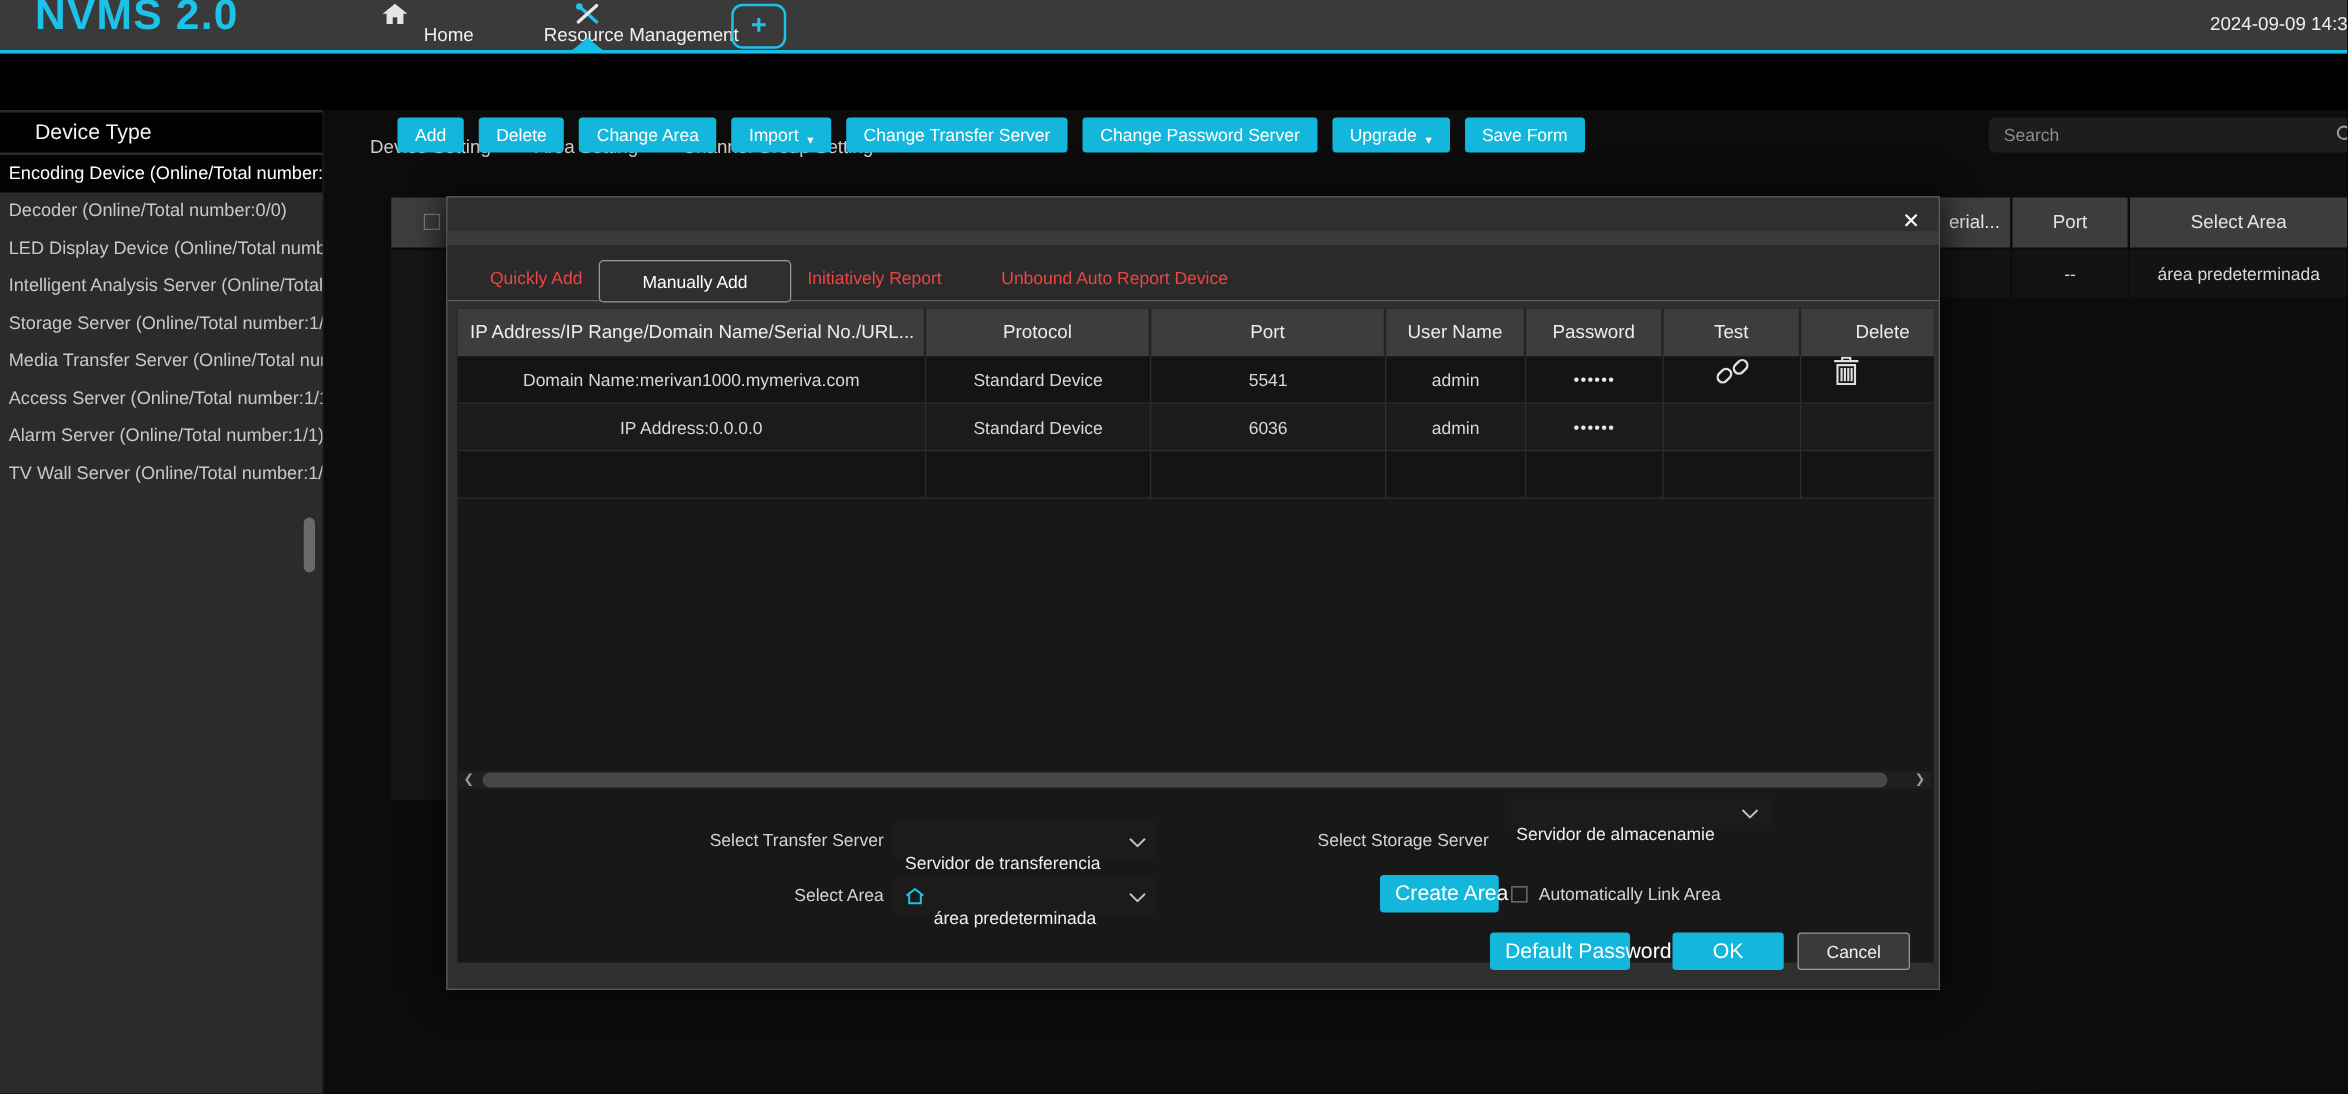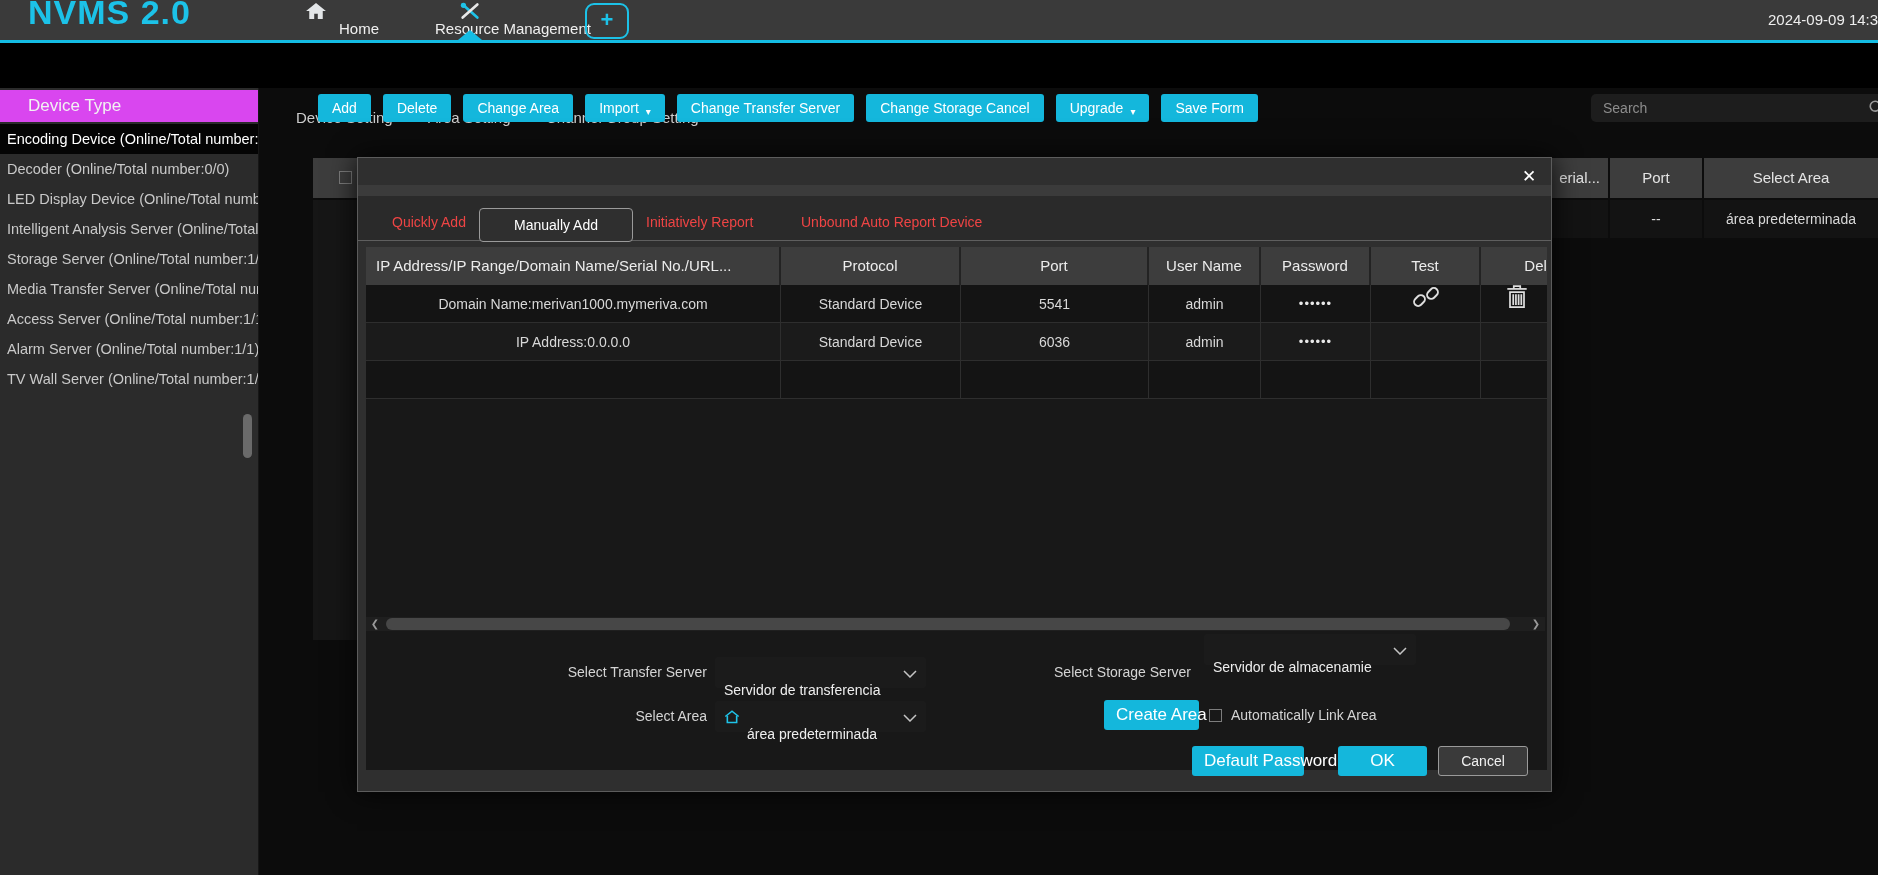--- a/index.html
+++ b/index.html
@@ -18,21 +18,21 @@
   .navpointer{left:458px;top:30px;width:0;height:0;border-left:12px solid transparent;
               border-right:12px solid transparent;border-bottom:10px solid #14bde4;}
   .timestamp{left:1768px;top:11px;font-size:15px;color:#eee;white-space:nowrap;}
   
   .tabrow{left:0;top:43px;width:1878px;height:45px;background:#000;}
   .ptab{top:66px;font-size:15px;color:#ccc;white-space:nowrap;}
   .ptab-active{left:16px;top:57px;width:205px;height:30px;border:1px solid #8a8a8a;border-bottom:none;
                border-radius:5px 5px 0 0;background:#000;color:#fff;font-size:15px;line-height:30px;text-align:center;white-space:nowrap;}
   
   .sidebar{left:0;top:88px;width:258px;height:787px;background:#2b2b2b;border-right:1px solid #161616;}
-  .sb-title{left:0;top:2px;width:258px;height:32px;background:#d946ef;color:#f2f2f2;font-size:17px;
+  .sb-title{left:0;top:2px;width:258px;height:32px;background:#000000;color:#f2f2f2;font-size:17px;
             line-height:32px;padding-left:28px;box-sizing:border-box;}
   .sb-item{left:0;width:258px;height:30px;line-height:30px;font-size:14.5px;color:#c9c9c9;
            padding-left:7px;box-sizing:border-box;white-space:nowrap;overflow:hidden;}
   .sb-item.sel{background:#040404;color:#fff;}
   .sb-handle{left:243px;top:326px;width:9px;height:44px;background:#6a6a6a;border-radius:5px;}
   
   .toolbar{left:318px;top:94px;height:28px;display:flex;gap:12px;}
   .cbtn{background:#14b7dc;color:#fff;border:none;border-radius:3px;height:28px;font-size:14px;
         padding:0 14px;font-family:"Liberation Sans",sans-serif;white-space:nowrap;cursor:pointer;}
   .caret{font-size:10px;margin-left:7px;position:relative;top:2px;}
@@ -57,21 +57,21 @@
   .dtab{top:56px;font-size:14px;color:#ef4444;white-space:nowrap;}
   .dtab-active{left:121px;top:50px;width:152px;height:32px;border:1px solid #9a9a9a;border-radius:4px;
                color:#fff;font-size:14px;line-height:32px;text-align:center;background:#2f2f2f;}
   .dlg-table{left:8px;top:89px;width:1181px;height:523px;background:#181818;overflow:hidden;}
   .trow{display:flex;width:1245px;}
   .hc{height:38px;background:#3d3d3d;border-right:2px solid #232323;box-sizing:border-box;color:#ececec;
       font-size:15px;line-height:38px;text-align:center;white-space:nowrap;overflow:hidden;}
   .dc{height:38px;border-right:1px solid #2e2e2e;border-bottom:1px solid #2e2e2e;box-sizing:border-box;
       color:#d8d8d8;font-size:14px;line-height:38px;text-align:center;white-space:nowrap;overflow:hidden;
       display:flex;align-items:center;justify-content:center;}
-  .c1{width:415px;} .c2{width:180px;} .c3{width:188px;} .c4{width:112px;} .c5{width:110px;} .c6{width:110px;} .c7{width:130px;border-right:none;}
+  .c1{width:375px;} .c2{width:180px;} .c3{width:188px;} .c4{width:112px;} .c5{width:110px;} .c6{width:110px;} .c7{width:130px;border-right:none;}
   .row-a{background:#141414;} .row-b{background:#1b1b1b;}
   .dots{letter-spacing:1px;font-size:13px;color:#e8e8e8;}
   .hscroll{left:8px;top:459px;width:1179px;height:14px;background:#1f1f1f;}
   .hthumb{position:absolute;left:20px;top:1px;width:1124px;height:12px;background:#474747;border-radius:6px;}
   .harrow{position:absolute;top:0;width:14px;height:14px;color:#9a9a9a;font-size:10px;line-height:14px;text-align:center;cursor:pointer;}
   .flabel{font-size:14px;color:#d4d4d4;text-align:right;width:250px;line-height:31px;white-space:nowrap;}
   .dd{height:31px;background:#1b1b1b;border-radius:2px;display:flex;align-items:center;box-sizing:border-box;
       padding:0 9px;color:#eee;font-size:14px;cursor:pointer;white-space:nowrap;}
   .dd .txt{flex:1;overflow:hidden;margin-top:35px;}
   .cbtn-sm{background:#14b7dc;color:#fff;border:none;border-radius:3px;height:30px;font-size:17px;
@@ -134,21 +134,21 @@
     <div class="abs sb-item" style="top:276px;">TV Wall Server (Online/Total number:1/1)</div>
     <div class="abs sb-handle"></div>
   </div>
 
   <div class="abs toolbar">
     <button class="cbtn"><span>Add</span></button>
     <button class="cbtn"><span>Delete</span></button>
     <button class="cbtn"><span>Change Area</span></button>
     <button class="cbtn"><span>Import</span><span class="caret">▾</span></button>
     <button class="cbtn"><span>Change Transfer Server</span></button>
-    <button class="cbtn"><span>Change Storage Cancel</span></button>
+    <button class="cbtn"><span>Change Password Server</span></button>
     <button class="cbtn"><span>Upgrade</span><span class="caret">▾</span></button>
     <button class="cbtn"><span>Save Form</span></button>
   </div>
 
   <div class="abs searchbox">
     <input type="text" placeholder="Search" style="">
     <span class="searchicon">
       <svg width="18" height="18" viewBox="0 0 20 20" fill="none" stroke="#9a9a9a" stroke-width="1.8">
         <circle cx="8" cy="8" r="5.5"></circle>
           <path d="M12.5 12.5 L18 18"></path>

